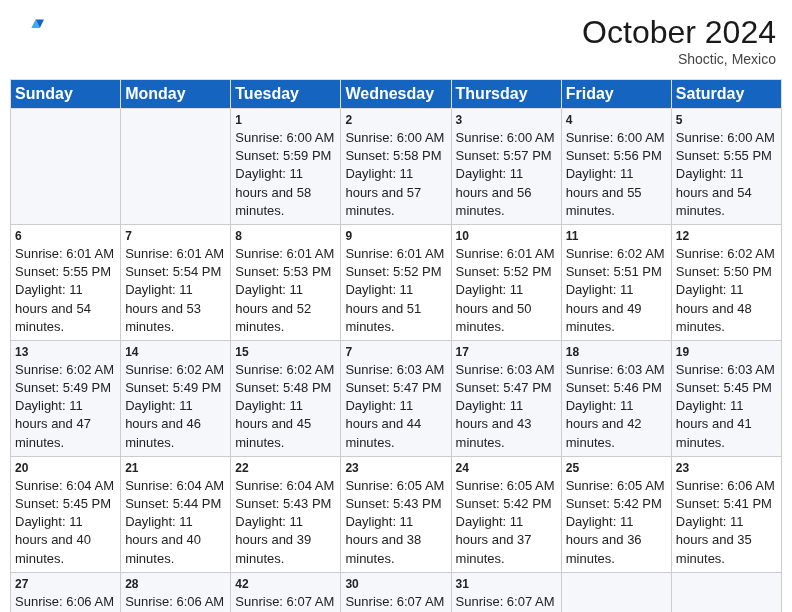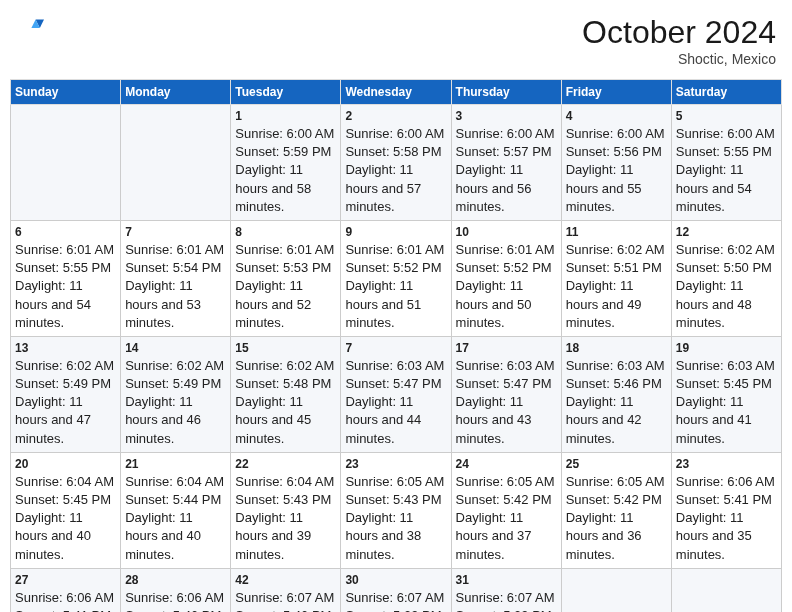--- a/index.html
+++ b/index.html
@@ -48,21 +48,21 @@
       color: #444;
     }
     table {
       width: 100%;
       border-collapse: collapse;
       table-layout: fixed;
     }
     thead tr th {
       background: #1565c0;
       color: #fff;
-      font-size: 12px;
+      font-size: 16px;
       font-weight: bold;
       padding: 5px 4px;
       text-align: left;
       border: 1px solid #ddd;
     }
     tbody tr td {
       vertical-align: top;
       border: 1px solid #ccc;
       padding: 4px;
       font-size: 10.5px;

